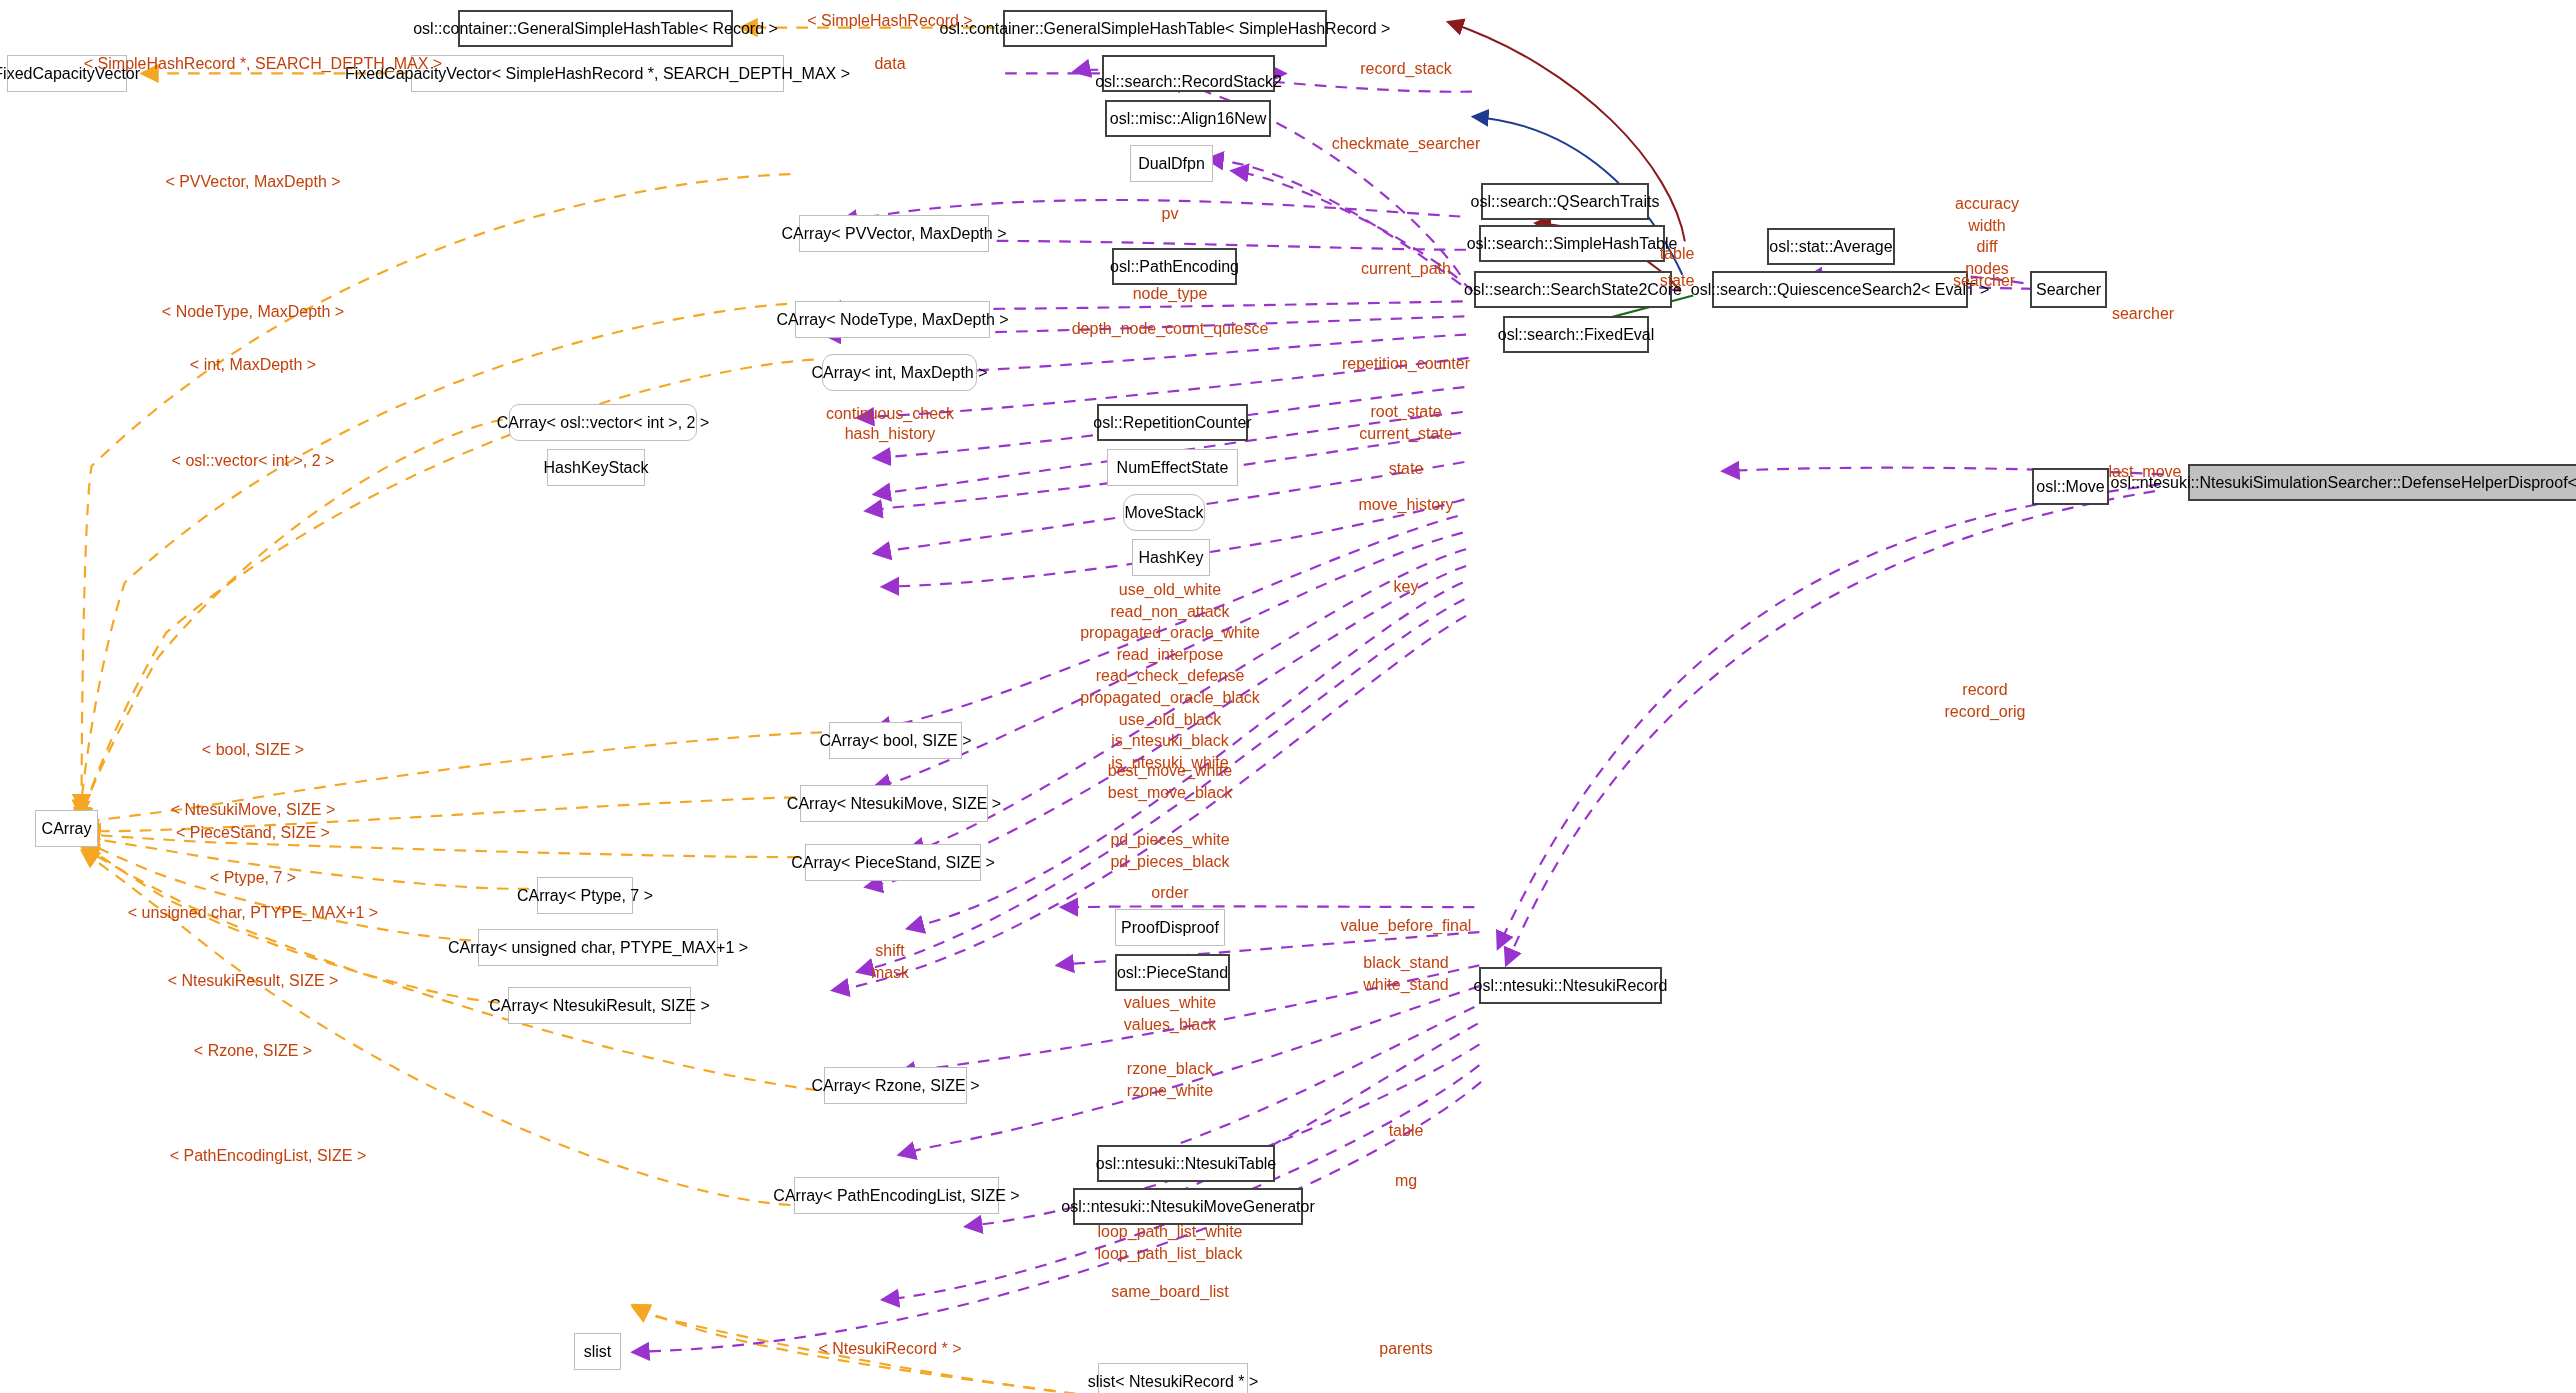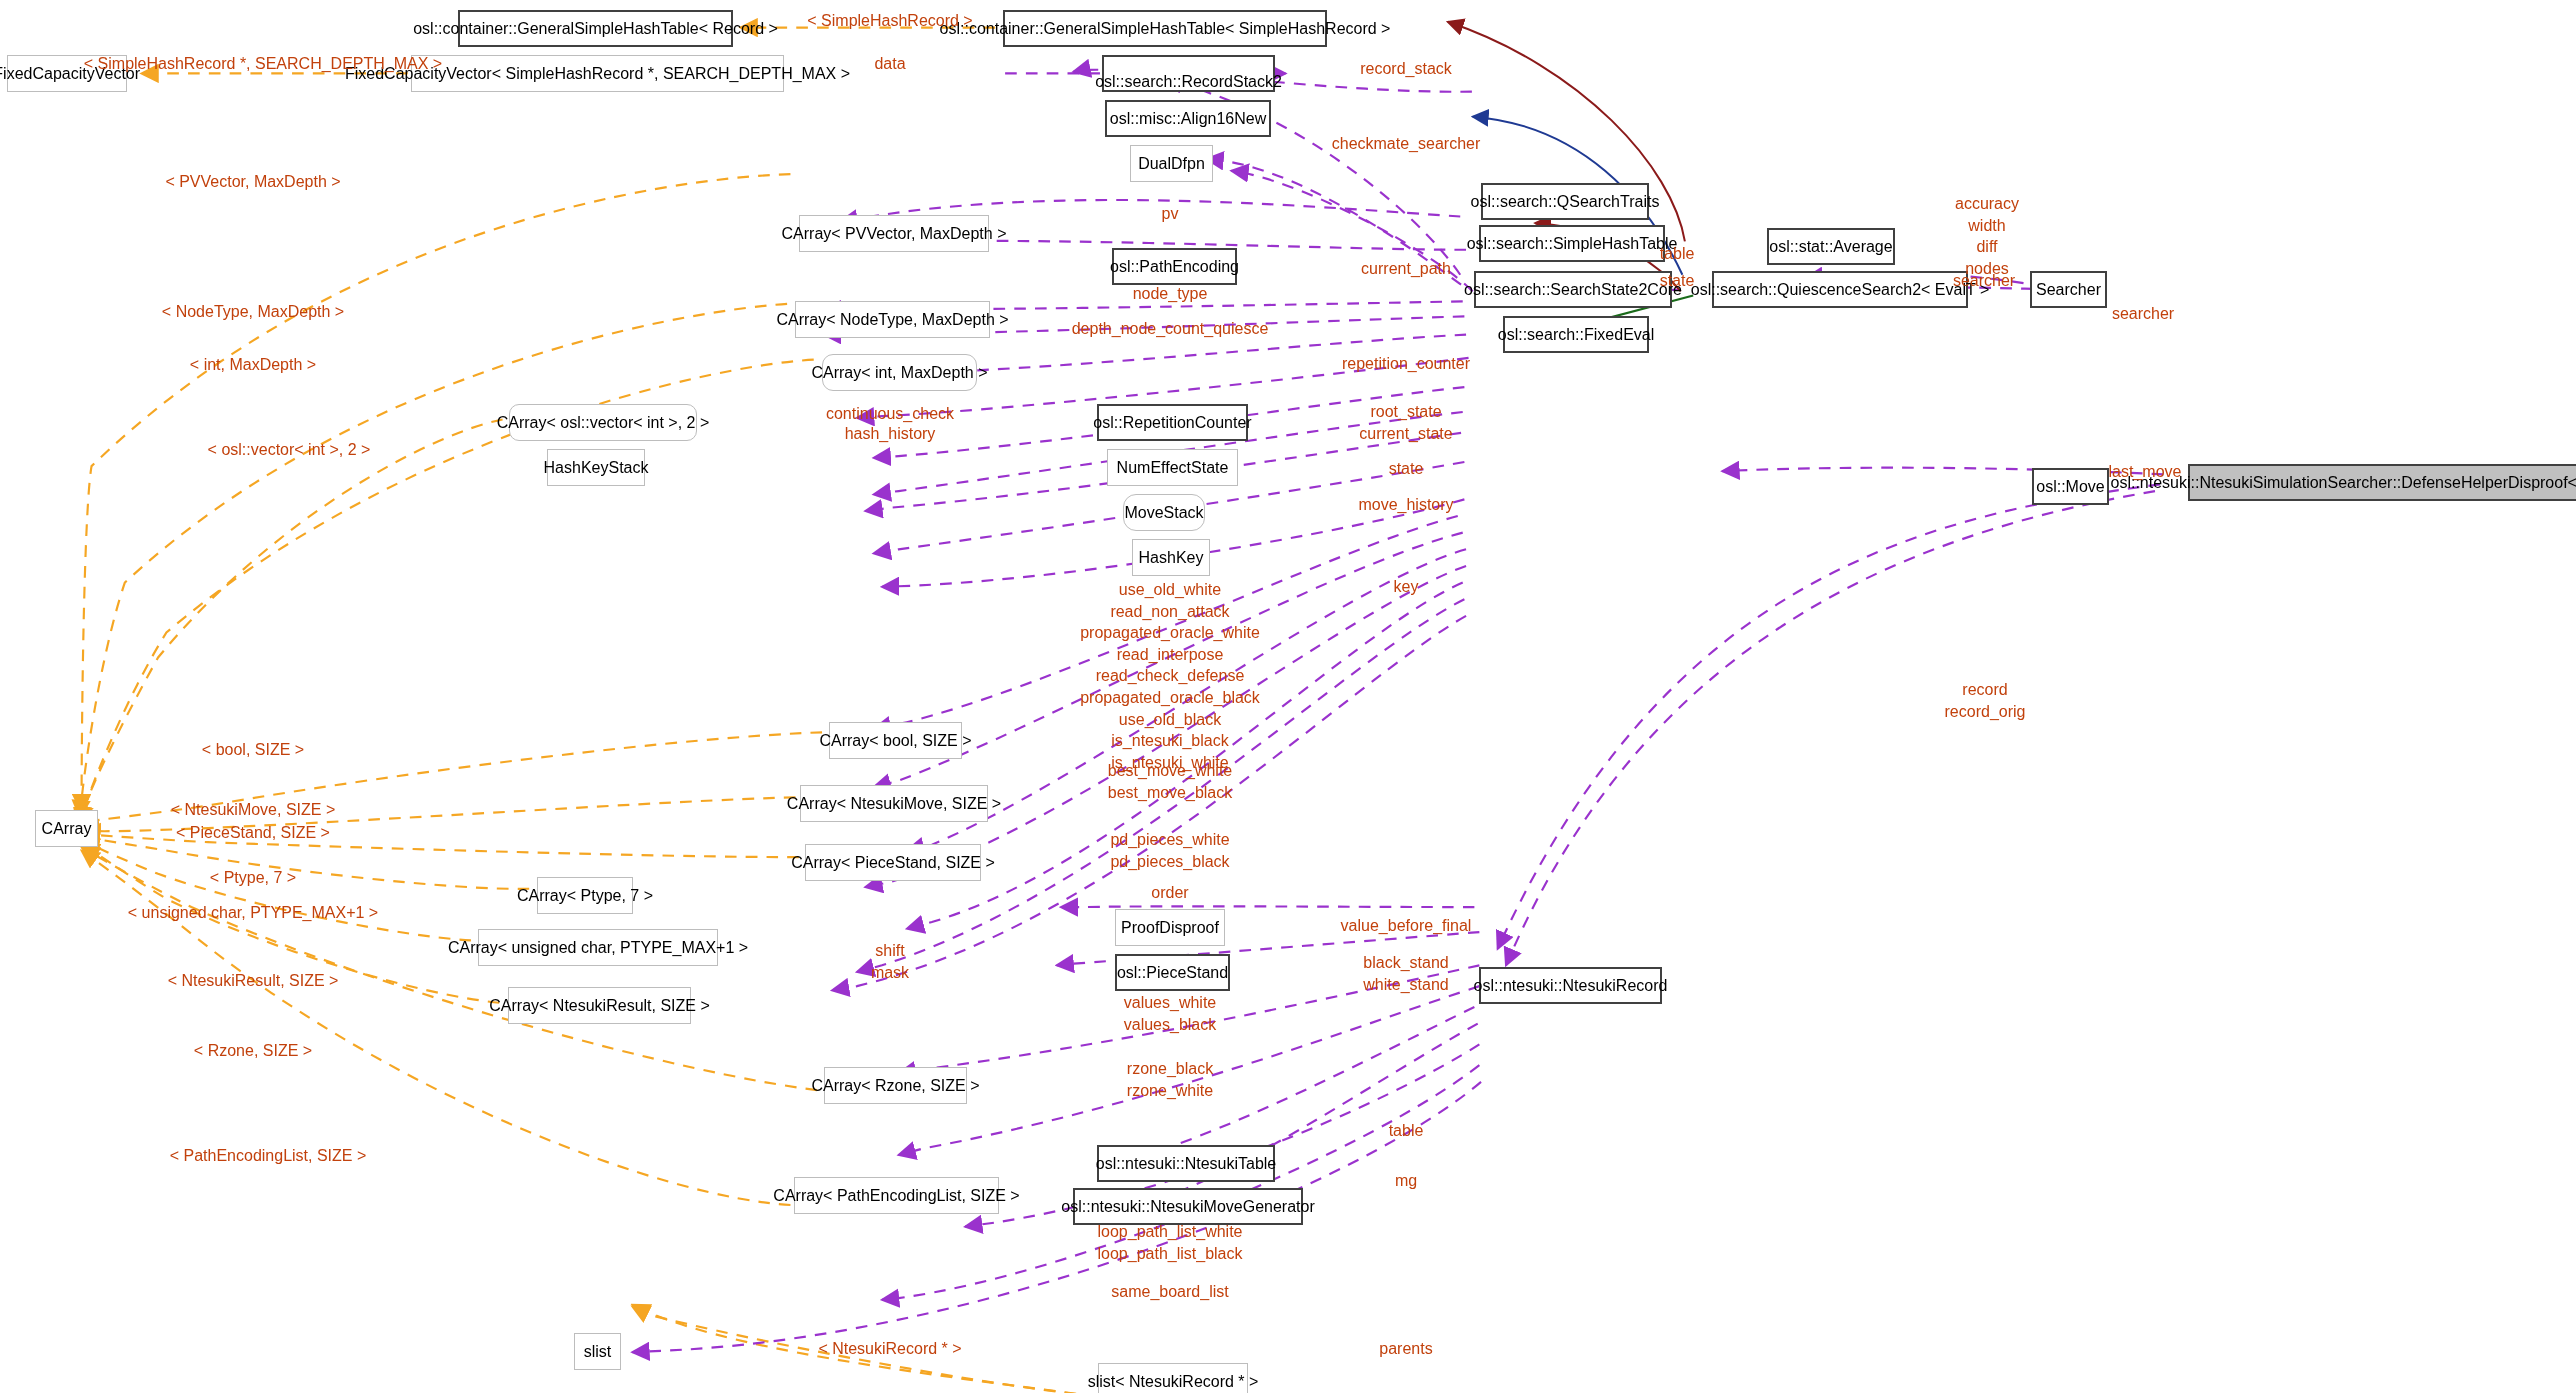--- a/index.html
+++ b/index.html
@@ -318,21 +318,21 @@
       </div>
       <div class="elabel" style="left: 253px; top: 354px;">
         <div>&lt; int, MaxDepth &gt;</div>
       </div>
       <div class="elabel" style="left: 1170px; top: 318px;">
         <div>depth_node_count_quiesce</div>
       </div>
       <div class="elabel" style="left: 1406px; top: 353px;">
         <div>repetition_counter</div>
       </div>
-      <div class="elabel" style="left: 253px; top: 439px; margin-left: 36px;">
+      <div class="elabel" style="left: 253px; top: 450px;">
         <div>&lt; osl::vector&lt; int &gt;, 2 &gt;</div>
       </div>
       <div class="elabel" style="left: 890px; top: 403px;">
         <div>continuous_check</div>
       </div>
       <div class="elabel" style="left: 890px; top: 423px;">
         <div>hash_history</div>
       </div>
       <div class="elabel multi" style="left: 1406px; top: 401px;">
         <div>root_state</div>

